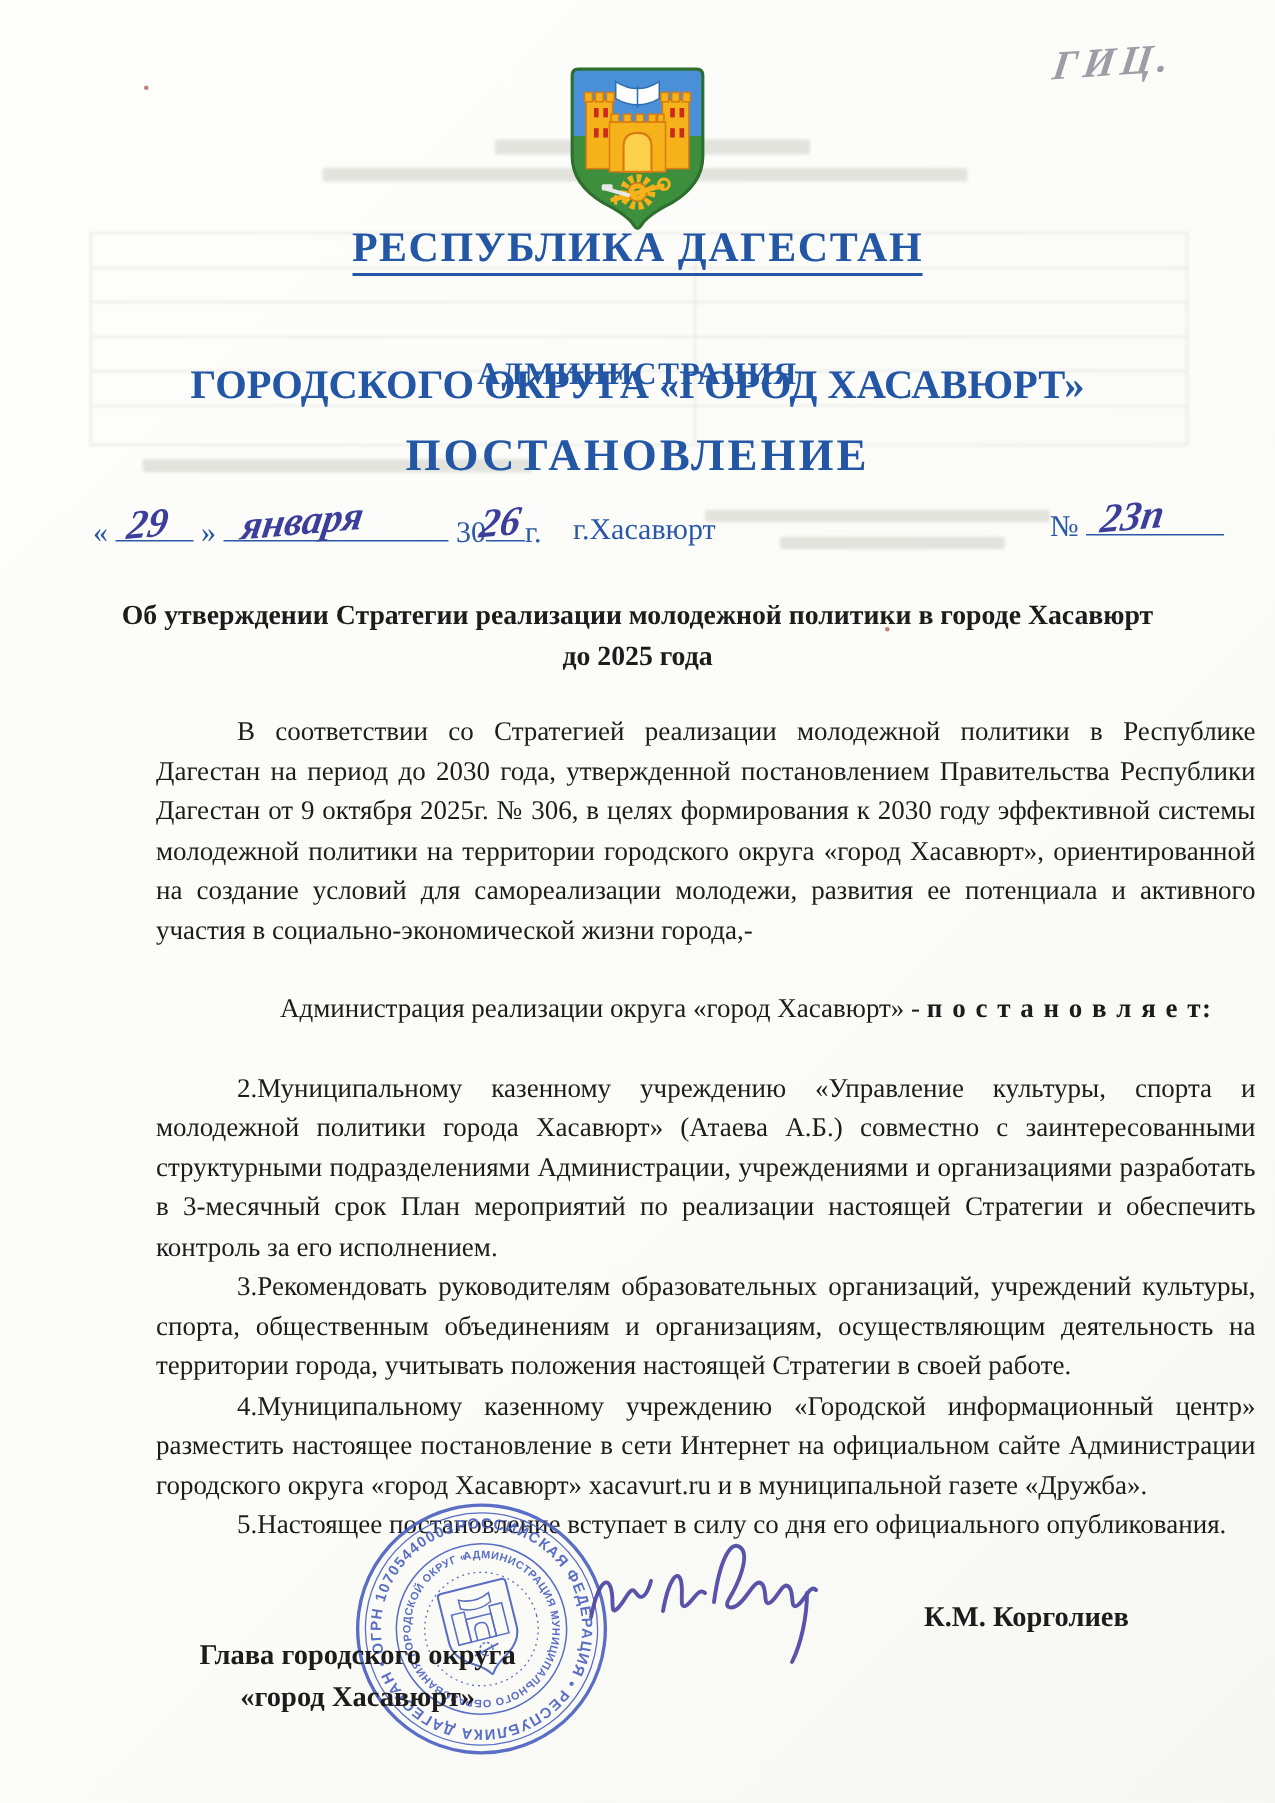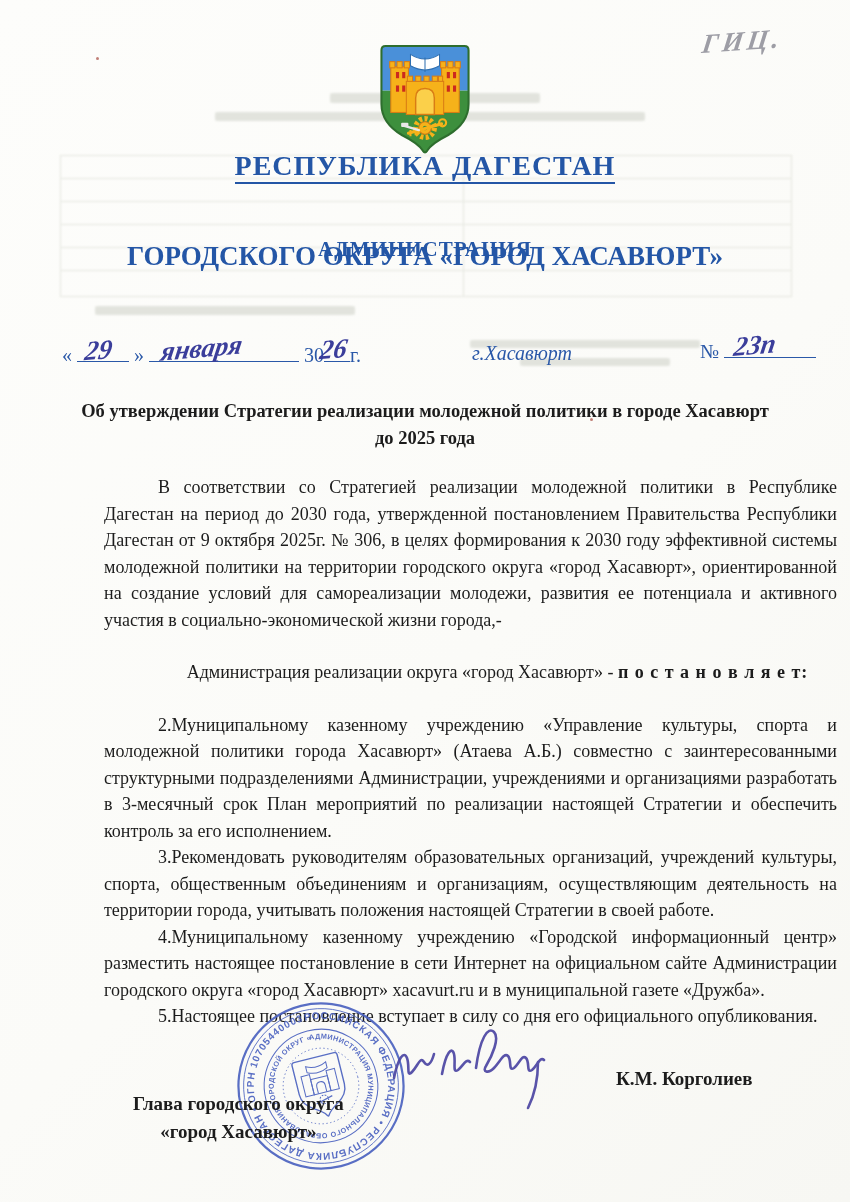--- a/index.html
+++ b/index.html
@@ -28,21 +28,21 @@
   .lh-republic span{border-bottom:2px solid #2456a6;padding-bottom:1px;}
   .lh-admin1{top:210px;font-size:21px;letter-spacing:1px;margin-top:27px;}
   .lh-admin2{top:241px;font-size:27px;}
   .lh-doctype{top:287px;font-size:30px;letter-spacing:2px;}
   
   .dateline{
     position:absolute;top:330px;left:62px;width:730px;height:46px;
     color:#2a58a8;font-size:20px;
   }
   .dl-left{position:absolute;left:0;top:14px;white-space:nowrap;}
-  .dl-place{position:absolute;left:320px;top:12px;width:190px;text-align:right;font-style:italic;}
+  .dl-place{position:absolute;left:320px;top:12px;width:190px;text-align:left;}
   .dl-num{position:absolute;left:638px;top:10px;white-space:nowrap;}
   .blank{display:inline-block;border-bottom:1.5px solid #2a58a8;position:relative;vertical-align:baseline;}
   .hw{
     position:absolute;color:#3b3e9b;font-style:italic;font-weight:600;
     transform:rotate(-5deg) skewX(-14deg);white-space:nowrap;font-size:27px;
   }
   
   .doc-title{position:absolute;top:398px;left:75px;width:700px;text-align:center;font-weight:bold;font-size:18.5px;line-height:27px;}
   .body-text{position:absolute;top:474px;left:62px;width:733px;font-size:18px;line-height:26.5px;text-align:justify;margin-left:42px;}
   .body-text p{margin:0;text-indent:54px;}
@@ -135,20 +135,21 @@
         <path d="M30 79 L44 83" stroke="#e8e8e8" stroke-width="2.4" stroke-linecap="round"></path>
         <rect x="27" y="76" width="7" height="4" rx="1" fill="#e8e8e8"></rect>
       </g>
       <path d="M12 2 H88 Q92 2 92 6 V58 Q92 76 72 88 Q56 96 52 103 Q50 106 48 103 Q44 96 28 88 Q8 76 8 58 V6 Q8 2 12 2 Z" fill="none" stroke="#2e6e2e" stroke-width="2"></path>
     </svg>
   </div>
 
   <div class="letterhead lh-republic"><span>РЕСПУБЛИКА ДАГЕСТАН</span></div>
   <div class="letterhead lh-admin1">АДМИНИСТРАЦИЯ</div>
   <div class="letterhead lh-admin2">ГОРОДСКОГО ОКРУГА «ГОРОД ХАСАВЮРТ»</div>
+  <div class="letterhead lh-doctype">ПОСТАНОВЛЕНИЕ</div>
 
   <div class="dateline">
     <div class="dl-left">
       <span>«</span>
       <span class="blank" style="width:52px">
         <span class="hw" style="left:8px;top:-26px">29</span>
       </span>
       <span>»</span>
       <span class="blank" style="width:150px">
         <span class="hw" style="left:12px;top:-28px">января</span>

